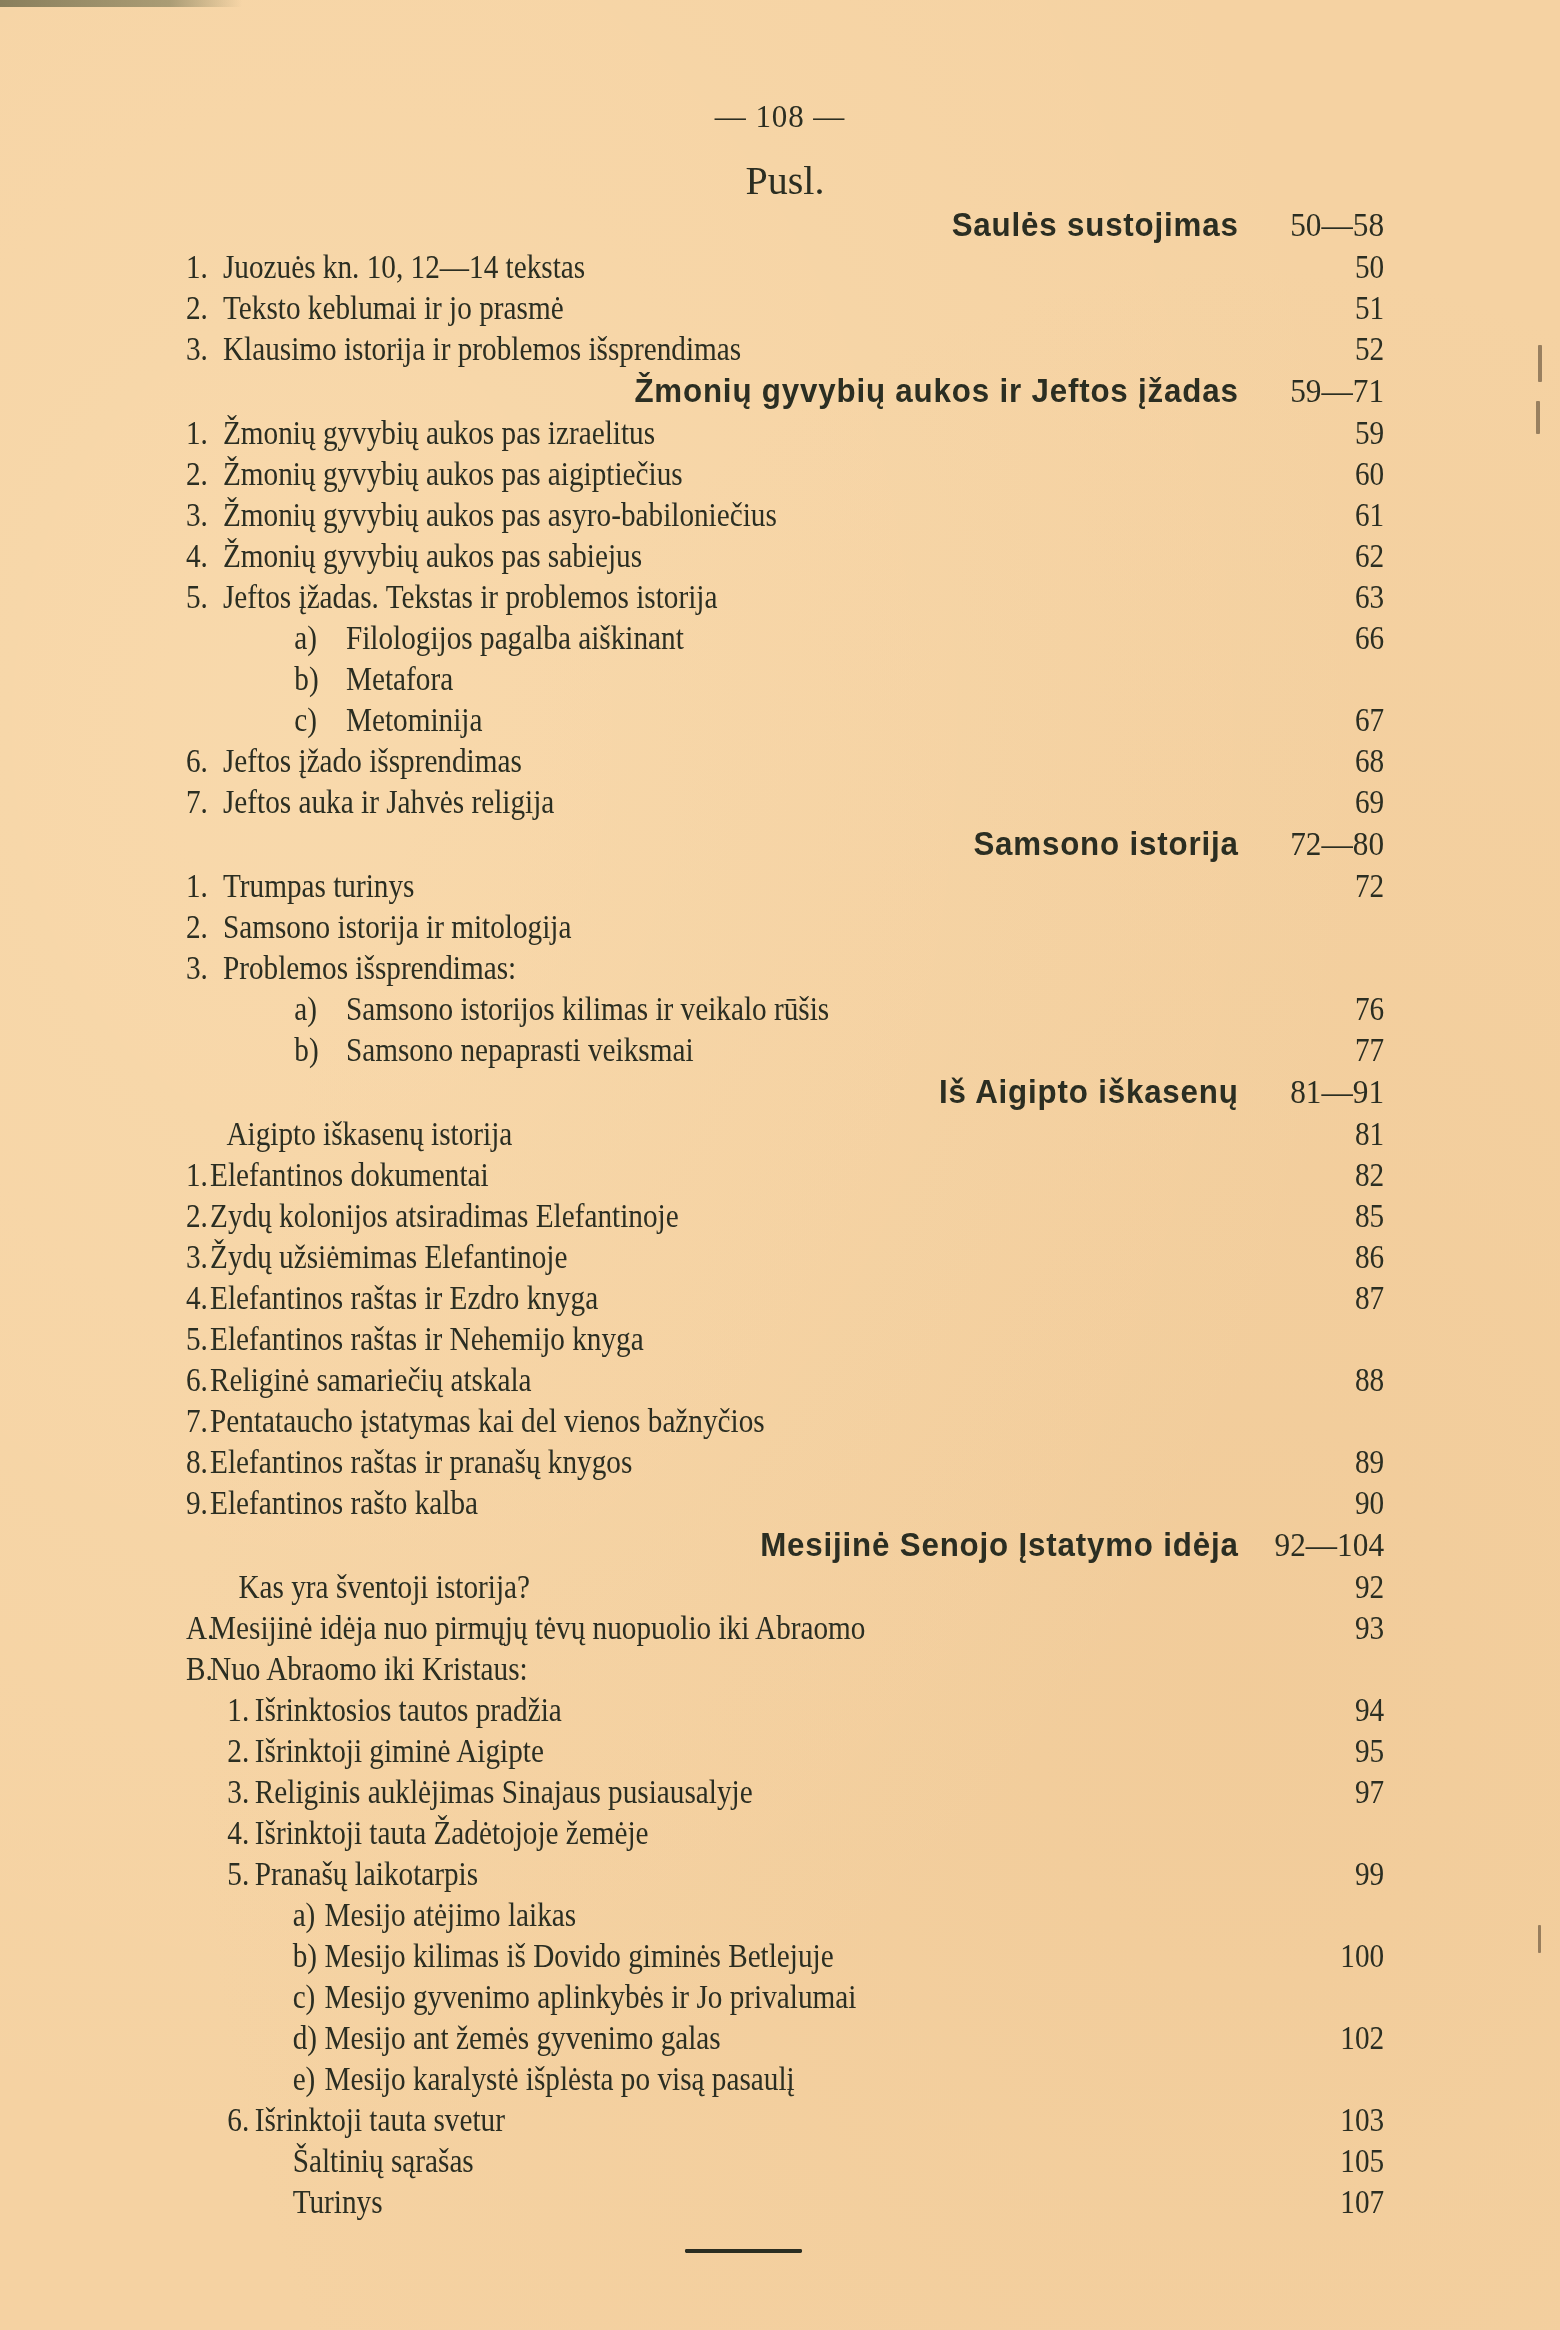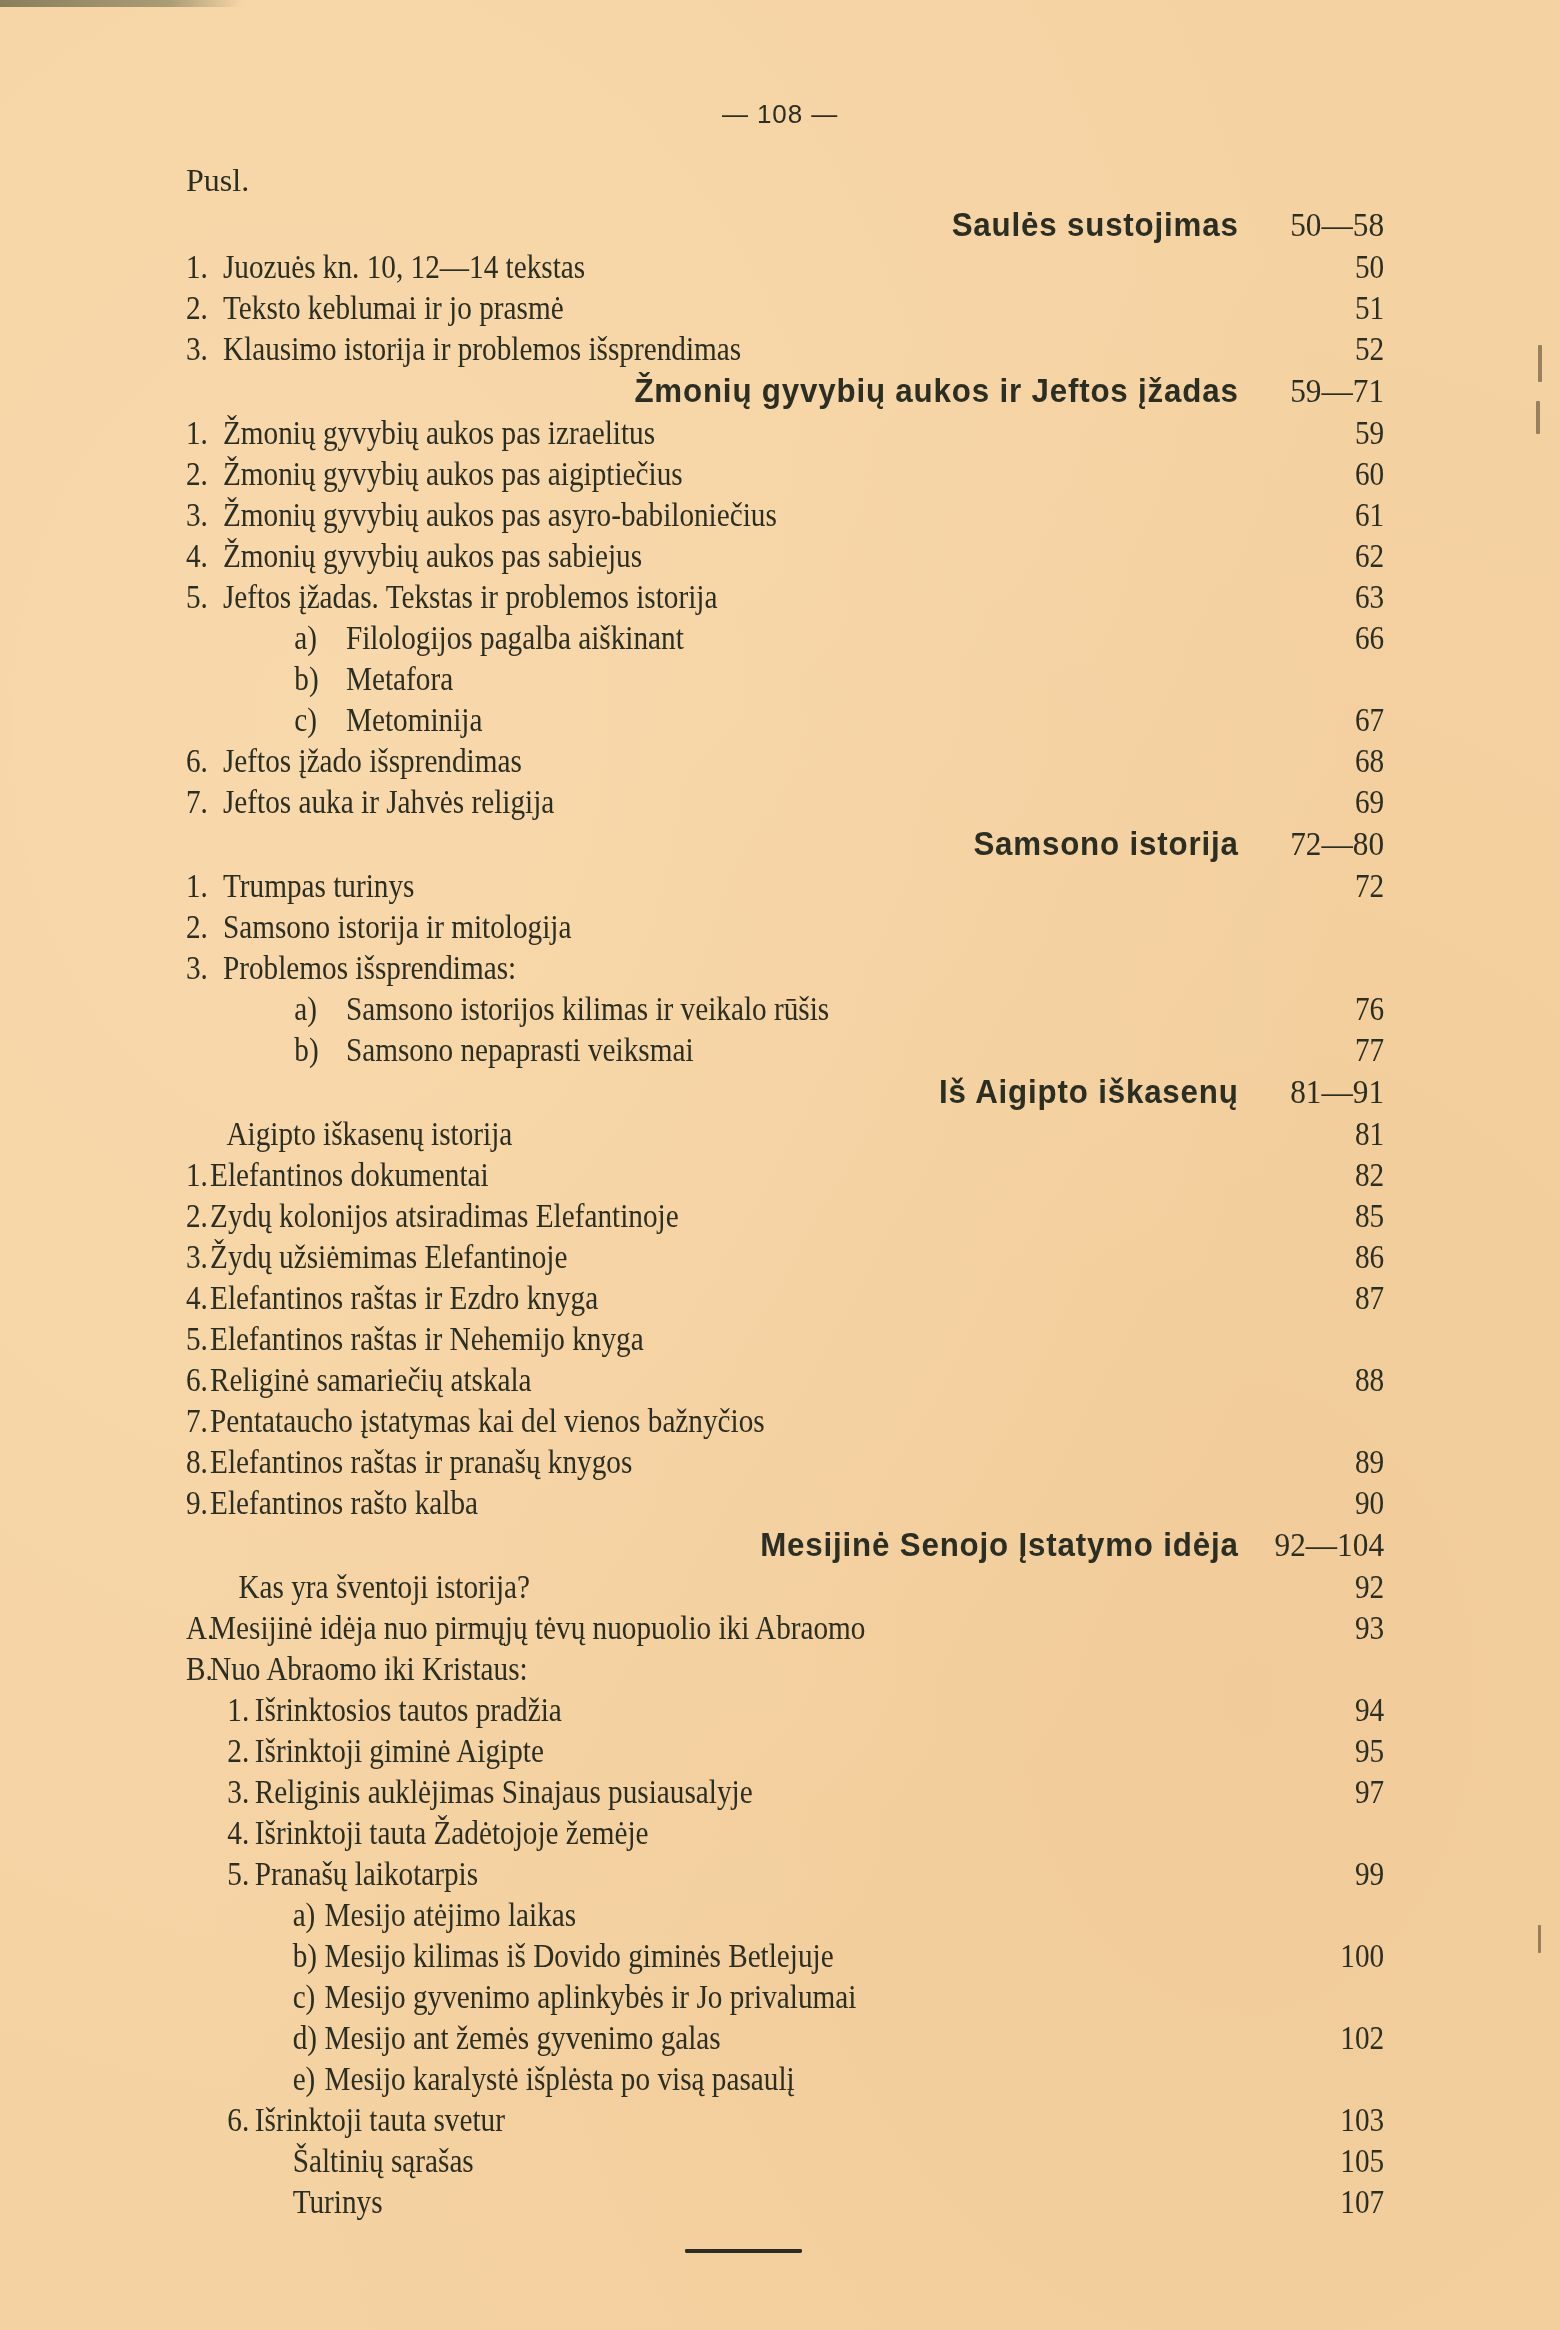--- a/index.html
+++ b/index.html
@@ -13,28 +13,28 @@
     color: #2b2e22;
     font-family: "Liberation Serif", "DejaVu Serif", serif;
   }
   .top-stain {
     position: absolute; left: 0; top: 0; width: 242px; height: 6.5px;
     background: linear-gradient(90deg, #5a5a3c, #8a8460 70%, transparent);
     opacity: 0.7;
   }
   .page-number {
     position: absolute; top: 99px; left: 0; width: 1560px; text-align: center;
-    font-family: Liberation Sans, sans-serif;
-    font-size: 26px; letter-spacing: 0.9px;
+    font-family: Liberation Serif, serif;
+    font-size: 31px; letter-spacing: 0.9px;
   }
   .toc {
     position: absolute; left: 186px; top: 158px; width: 1198px;
   }
   .pusl {
-    text-align: left; font-size: 32px; height: 45px; line-height: 45px;
+    text-align: center; font-size: 40px; height: 45px; line-height: 45px;
     font-family: "Liberation Serif", serif;
   }
   .row {
     position: relative; height: 41px; line-height: 41px;
     font-size: 34px; white-space: nowrap;
     transform: scaleX(0.86); transform-origin: left center;
     width: 116.3%;
   }
   .row .num { position: absolute; left: 0; }
   .row .title { position: absolute; }

